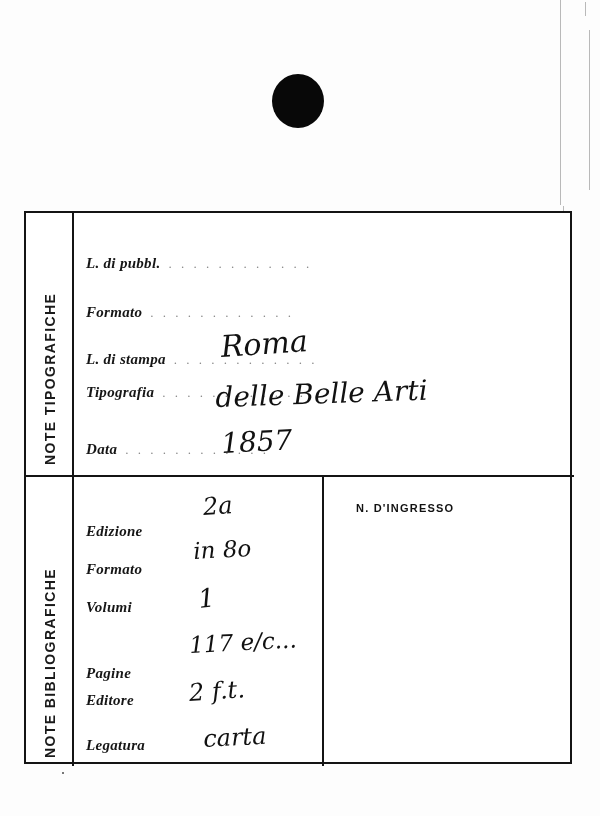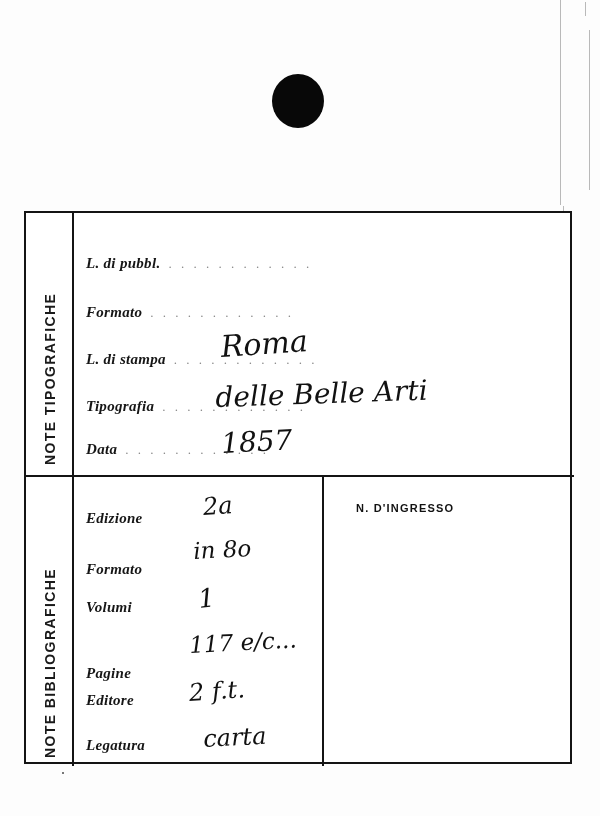--- a/index.html
+++ b/index.html
@@ -181,38 +181,38 @@
       <span class="field-dots">. . . . . . . . . . . .</span>
     </div>
     <div class="field-row" style="top:91px;">
       <span class="field-label">Formato</span>
       <span class="field-dots">. . . . . . . . . . . .</span>
     </div>
     <div class="field-row" style="top:138px;text-align:center;">
       <span class="field-label">L. di stampa</span>
       <span class="field-dots">. . . . . . . . . . . .</span>
     </div>
-    <div class="field-row" style="top:185px;">
+    <div class="field-row" style="top:171px;">
       <span class="field-label">Tipografia</span>
       <span class="field-dots">. . . . . . . . . . . .</span>
     </div>
     <div class="field-row" style="top:228px;">
       <span class="field-label">Data</span>
       <span class="field-dots">. . . . . . . . . . . .</span>
     </div>
 
     <div class="handwritten" style="left:196px;top:116px;font-size:30px;transform:rotate(-4deg);">Roma</div>
 
     <div class="handwritten" style="left:190px;top:168px;font-size:28px;transform:rotate(-2deg);">delle Belle Arti</div>
 
     <div class="handwritten" style="left:196px;top:214px;font-size:28px;transform:rotate(-3deg);">1857</div>
 
     <div class="side-label" id="label-bibliografiche">NOTE BIBLIOGRAFICHE</div>
 
-    <div class="field-row" style="top:297px;">
+    <div class="field-row" style="top:310px;">
       <span class="field-label">Edizione</span>
     </div>
     <div class="field-row" style="top:348px;">
       <span class="field-label">Formato</span>
     </div>
     <div class="field-row" style="top:386px;">
       <span class="field-label">Volumi</span>
     </div>
     <div class="field-row" style="top:452px;">
       <span class="field-label">Pagine</span>

